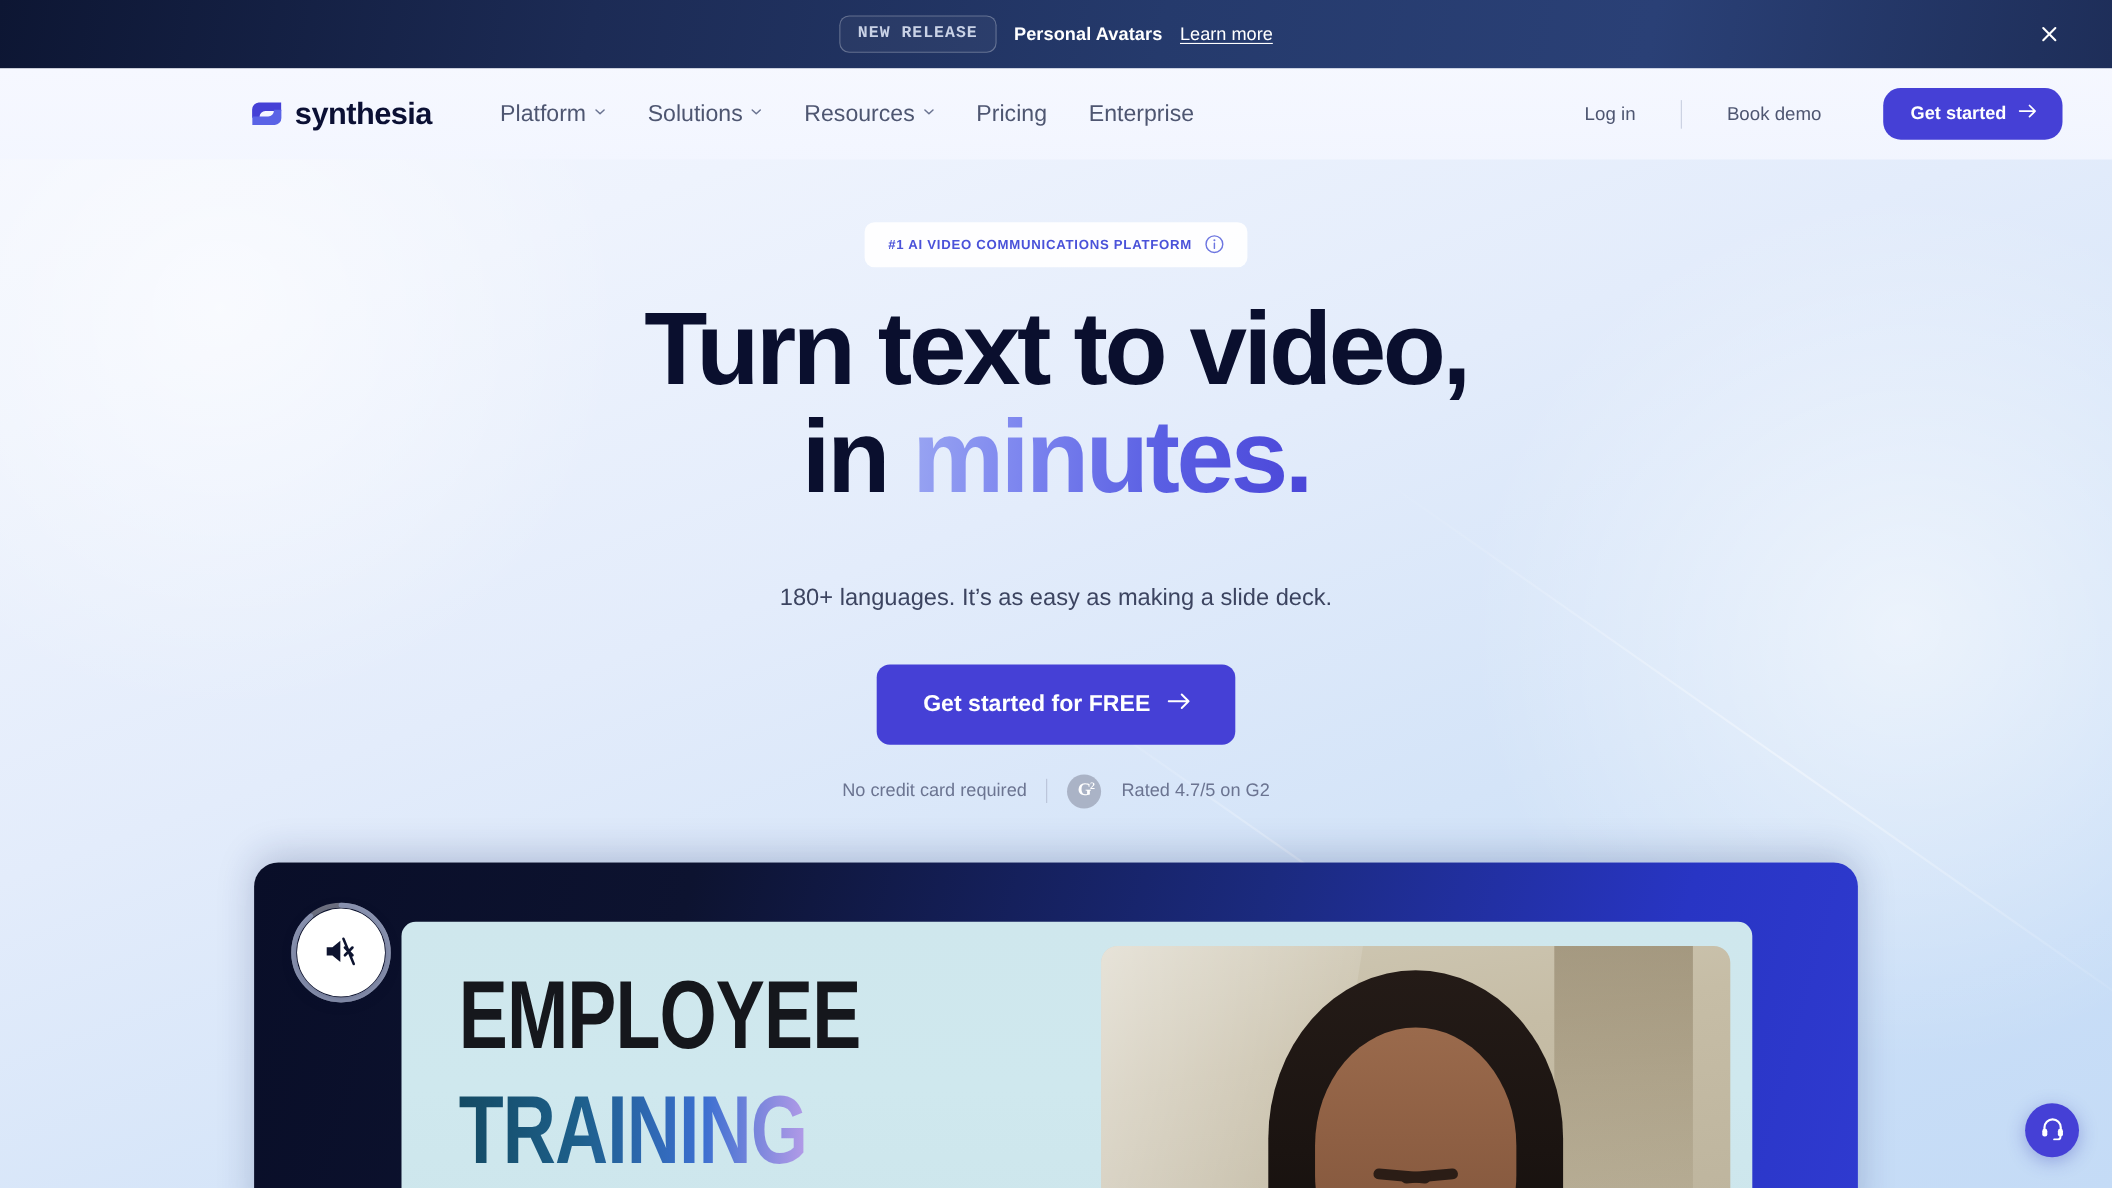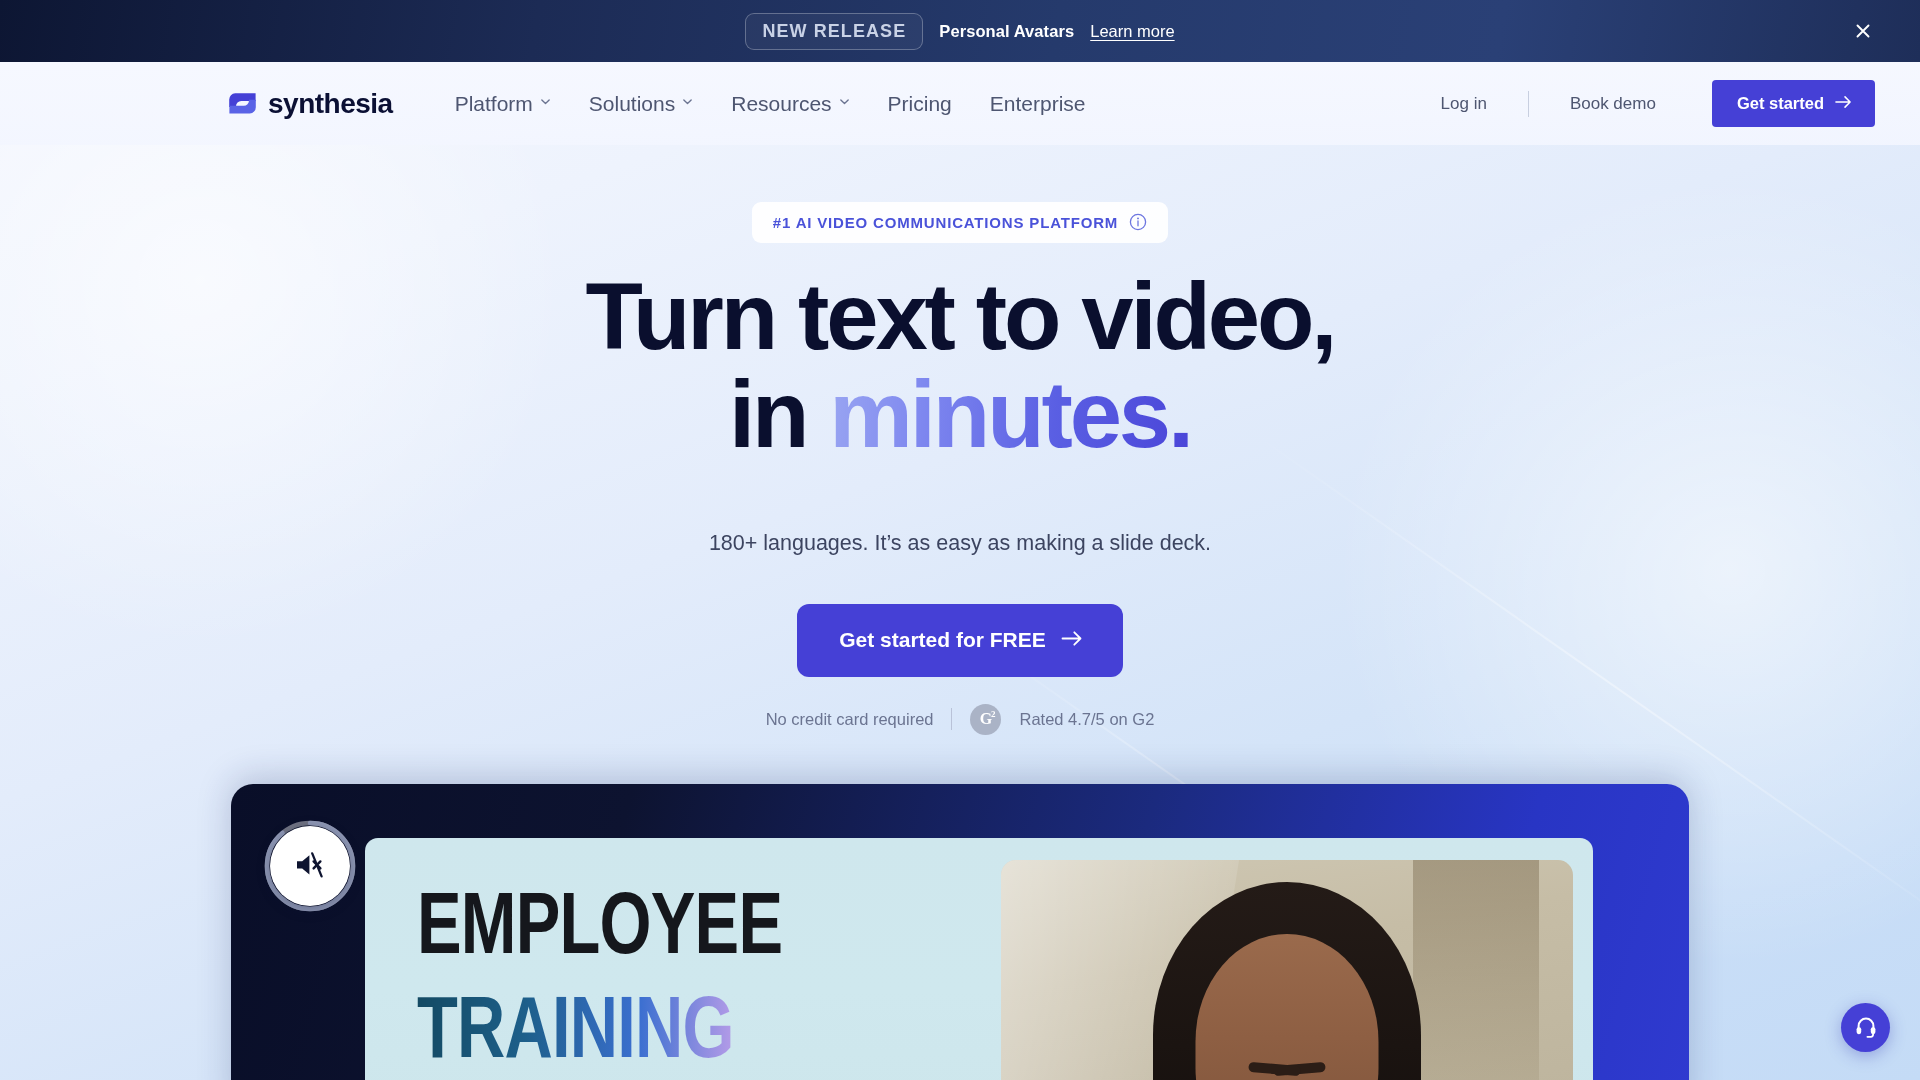--- a/index.html
+++ b/index.html
@@ -49,24 +49,25 @@
     position: relative; z-index: 5;
     height: 62px; width: 100%;
     background: linear-gradient(100deg, #0d1633 0%, #1c2b55 28%, #253a6c 55%, #2a4076 78%, #1e2e59 100%);
     display: flex; align-items: center; justify-content: center;
   }
   .banner-inner { display: flex; align-items: center; gap: 16px; }
   .pill {
     border: 1px solid rgba(255,255,255,.28);
     border-radius: 9px;
     padding: 8px 16px 9px;
-    font-size: 18px; letter-spacing: .06em; font-weight: 600;
+    font-size: 15px; letter-spacing: .06em; font-weight: 600;
     color: #c9d2e6;
     background: rgba(255,255,255,.045);
     line-height: 1;
+    font-family: Liberation Mono, monospace;
   }
   .banner-title { color: #ffffff; font-size: 16.5px; font-weight: 700; letter-spacing: .005em; }
   .banner-link {
     color: #ffffff; font-size: 16.5px; font-weight: 400;
     text-decoration: underline; text-underline-offset: 3px; cursor: pointer;
   }
   .banner-close {
     position: absolute; right: 42px; top: 50%; transform: translateY(-50%);
     width: 30px; height: 30px; display: flex; align-items: center; justify-content: center;
     color: #ffffff; cursor: pointer;
@@ -97,35 +98,35 @@
     border-right: 1.8px solid #6d7governing; }
   .chev svg { display:block; }
 
   .header-right { margin-left: auto; display: flex; align-items: center; gap: 16px; }
   .hr-link { font-size: 17px; color: #4e5671; padding: 10px 22px; cursor: pointer; white-space: nowrap; }
   .hr-divider { width: 1px; height: 26px; background: #c8cfe0; margin: 0 3px; }
   .btn-primary {
     display: inline-flex; align-items: center; gap: 11px;
     background: #4540d6;
     color: #fff; font-size: 16.5px; font-weight: 700;
-    border: none; border-radius: 4px;
+    border: none; border-radius: 16px;
     padding: 14px 23px 14px 25px;
     margin-left: 18px;
     cursor: pointer; white-space: nowrap;
   }
 
   
   .hero { position: relative; z-index: 3; text-align: center; padding-top: 57px; }
 
   .badge {
     display: inline-flex; align-items: center; gap: 11px;
     background: rgba(255,255,255,.92);
     border-radius: 9px;
     padding: 11px 21px 12px;
-    font-size: 15px; font-weight: 700; letter-spacing: .055em;
+    font-size: 12px; font-weight: 700; letter-spacing: .055em;
     color: #4a52d9;
   }
   .info-ic { width: 18px; height: 18px; display: block; }
 
   h1 {
     margin-top: 25px;
     font-size: 94px;
     line-height: 1.045;
     font-weight: 700;
     letter-spacing: -.033em;

